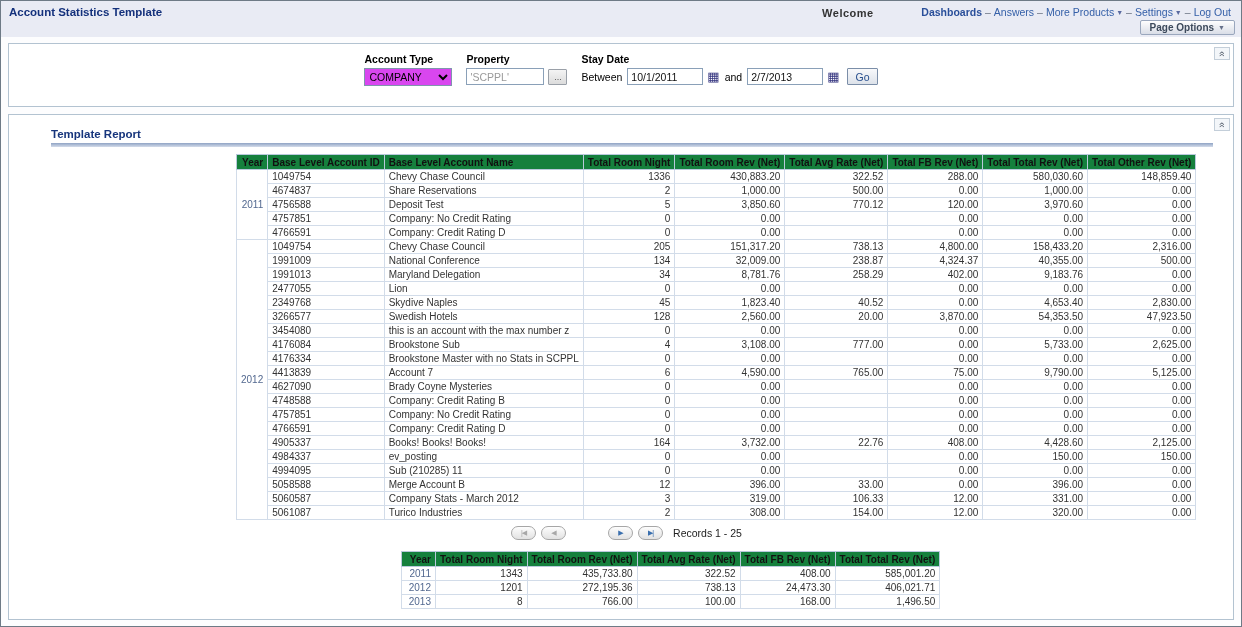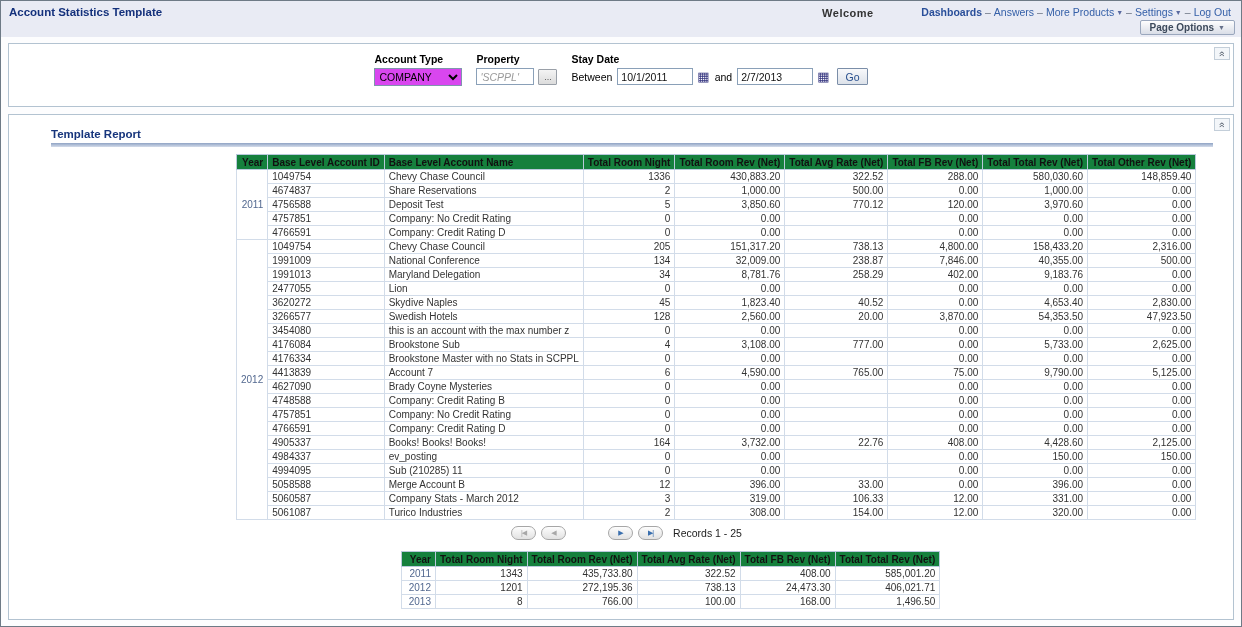--- a/index.html
+++ b/index.html
@@ -40,21 +40,21 @@
     display:flex; align-items:center; justify-content:center; cursor:pointer;
   }
   .collapse-btn .glyph { display:block; transform:rotate(-90deg); font-size:10px; line-height:10px; }
 
   
   .filter-row { display:flex; justify-content:center; gap:14px; padding-top:9px; font-size:10.5px; color:#000; }
   .field-label { font-weight:bold; margin-bottom:3px; font-size:10.5px; }
   .ctrl-row { display:flex; align-items:center; }
   select.account-select { width:88px; height:18px; font-size:10.5px; font-family:"Liberation Sans",sans-serif; border:1px solid #7f96ad; background:#d946ef; }
   input.txt { height:17px; font-size:10.5px; font-family:"Liberation Sans",sans-serif; border:1px solid #8aa0b8; padding:0 3px; }
-  input.property-input { width:58px; color:#9a9a9a;font-style:italic; }
+  input.property-input { width:78px; color:#9a9a9a; }
   input.date-input { width:76px; color:#111; }
   .browse-btn { margin-left:4px; width:19px; height:16px; font-size:9px; line-height:12px; color:#555; background:linear-gradient(#f4f4f4,#dcdcdc); border:1px solid #9aa0a8; border-radius:1px; cursor:pointer; }
   .between-label, .and-label { margin:0 5px 0 0; font-size:10.5px; }
   .and-label { margin:0 5px; }
   .cal-icon { font-size:13px; line-height:13px; color:#32327e; margin-left:4px; cursor:pointer; }
   .go-btn { margin-left:8px; padding:1px 7px; height:17px; font-size:10.5px; color:#274e8d; background:linear-gradient(#f8f9fb,#dde2ea); border:1px solid #7b8ea8; border-radius:1px; cursor:pointer; }
 
   
   .report-title { margin:13px 0 0 42px; font-size:11.5px; font-weight:bold; color:#17357c; }
   .title-rule { height:4px; margin:3px 20px 0 42px; background:linear-gradient(#8fa3c4,#d4dcea); }
@@ -231,21 +231,21 @@
             <td class="ar">4,800.00</td>
             <td class="ar">158,433.20</td>
             <td class="ar">2,316.00</td>
           </tr>
           <tr>
             <td class="al">1991009</td>
             <td class="al">National Conference</td>
             <td class="ar">134</td>
             <td class="ar">32,009.00</td>
             <td class="ar">238.87</td>
-            <td class="ar">7,846.00</td>
+            <td class="ar">4,324.37</td>
             <td class="ar">40,355.00</td>
             <td class="ar">500.00</td>
           </tr>
           <tr>
             <td class="al">1991013</td>
             <td class="al">Maryland Delegation</td>
             <td class="ar">34</td>
             <td class="ar">8,781.76</td>
             <td class="ar">258.29</td>
             <td class="ar">402.00</td>
@@ -256,21 +256,21 @@
             <td class="al">2477055</td>
             <td class="al">Lion</td>
             <td class="ar">0</td>
             <td class="ar">0.00</td>
             <td class="ar"></td>
             <td class="ar">0.00</td>
             <td class="ar">0.00</td>
             <td class="ar">0.00</td>
           </tr>
           <tr>
-            <td class="al">3620272</td>
+            <td class="al">2349768</td>
             <td class="al">Skydive Naples</td>
             <td class="ar">45</td>
             <td class="ar">1,823.40</td>
             <td class="ar">40.52</td>
             <td class="ar">0.00</td>
             <td class="ar">4,653.40</td>
             <td class="ar">2,830.00</td>
           </tr>
           <tr>
             <td class="al">3266577</td>

